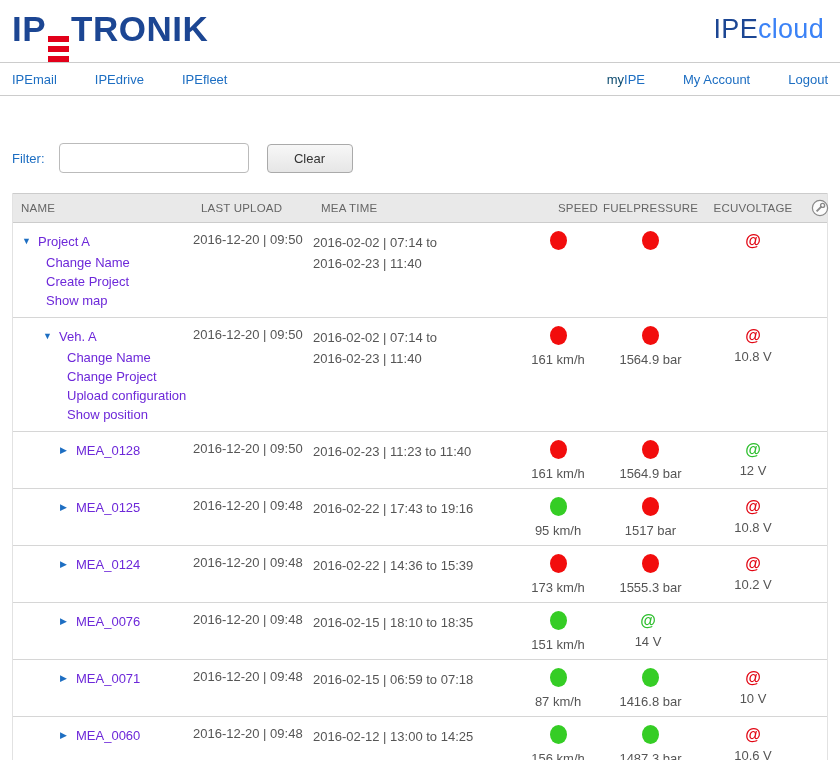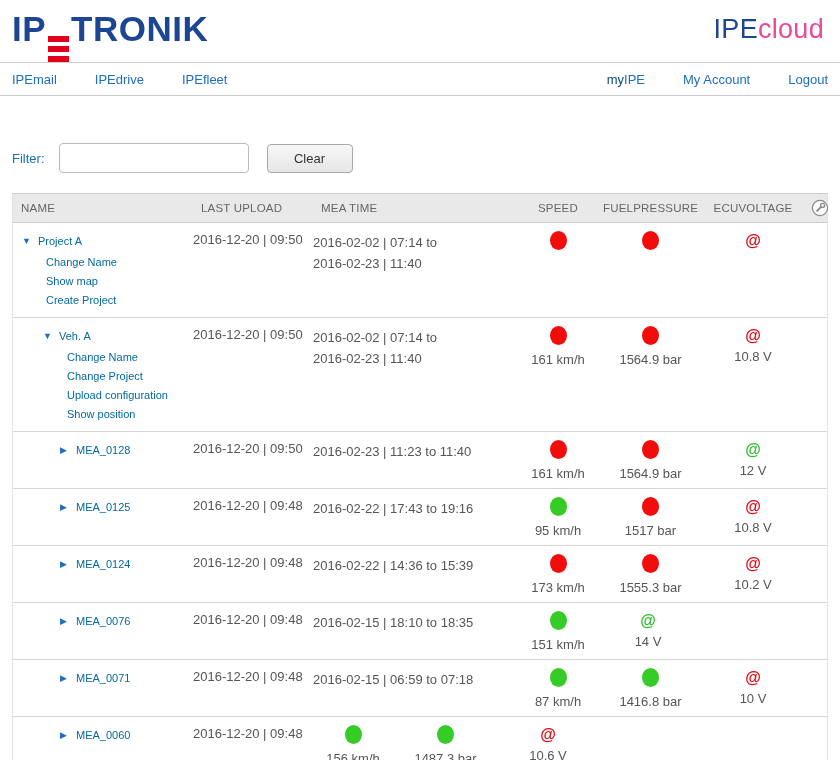--- a/index.html
+++ b/index.html
@@ -7,59 +7,59 @@
   body { font-family:"Liberation Sans", sans-serif; color:#555; }
   .page { position:relative; width:840px; height:760px; overflow:hidden; background:#fff; }
 
   
   .top { display:flex; justify-content:space-between; align-items:flex-start; padding:8px 16px 0 12px; height:62px; }
   .logo { font-size:35px; font-weight:bold; color:#1c4693; letter-spacing:0.5px; line-height:1.2; }
   .logo-e { display:inline-flex; flex-direction:column; justify-content:space-between; width:21px; height:26px; vertical-align:-1px; margin:0 2px; }
   .logo-e i { display:block; height:6px; background:#e2001a; }
   .product { font-size:27px; margin-top:6px; letter-spacing:0.3px; }
   .product .blu { color:#1c4693; }
-  .product .red { color:#ec4899;text-align:right; }
+  .product .red { color:#3b82f6;text-align:right; }
 
   
   .nav { display:flex; justify-content:space-between; align-items:center; height:34px; margin:0; padding:0 12px; border-top:1px solid #ccc; border-bottom:1px solid #ccc; }
   .nav a { color:#1d6ec2; text-decoration:none; font-size:13px; }
   .nav .grp { display:flex; gap:38px; }
   .nav .red { color:#0c4a6e; }
 
   
   .filter { display:flex; align-items:center; margin:47px 12px 20px 12px; }
   .filter label { color:#1d6ec2; font-size:13px; margin-right:14px; }
   .filter input { width:190px; height:30px; border:1px solid #bbb; border-radius:4px; font-size:13px; padding:0 8px; color:#333; outline:none; }
   .filter button { margin-left:18px; width:86px; height:29px; border:1px solid #aaa; border-radius:4px; background:linear-gradient(#f7f7f7,#e6e6e6); font-size:13px; color:#333; font-family:"Liberation Sans",sans-serif; }
 
   
   .table { margin:0 12px; width:816px; border-left:1px solid #e2e2e2; border-right:1px solid #e2e2e2; }
   .thead { display:flex; align-items:center; height:30px; background:#e9e9e9; border-top:1px solid #ccc; border-bottom:1px solid #ccc; font-size:11.5px; color:#666; letter-spacing:0.2px; }
   .thead > div { padding-left:8px; }
   .w-name { width:180px; flex:none; }
   .w-upload { width:120px; flex:none; }
   .w-mea { width:205px; flex:none; }
-  .w-speed { width:80px; flex:none; text-align:center; }
+  .w-speed { width:80px; flex:none; text-align:right; }
   .w-fuel { width:105px; flex:none; text-align:center; }
   .w-ecu { width:100px; flex:none; text-align:center; }
   .w-gear { width:26px; flex:none; text-align:center; }
   .thead .w-speed, .thead .w-fuel, .thead .w-ecu { padding-left:0; }
   .gear-btn { display:inline-block; width:18px; height:18px; vertical-align:middle; cursor:pointer; }
 
   .trow { display:flex; align-items:flex-start; border-bottom:1px solid #d6d6d6; padding:8px 0 7px 0; background:#fff; font-size:13px; }
   .c-name { width:180px; flex:none; }
   .c-upload { width:120px; flex:none; color:#555; padding-top:1px; }
   .c-mea { width:205px; flex:none; color:#555; padding-top:1px; line-height:21px; }
   .c-status { flex:none; text-align:center; }
   .c-speed { width:80px; } .c-fuel { width:105px; } .c-ecu { width:100px; }
   .c-gear { width:26px; flex:none; }
 
   .name-line { display:flex; align-items:center; height:20px; }
   .tri { color:#1d6ec2; font-size:9px; width:16px; text-align:left; cursor:pointer; flex:none; }
-  .name-link, .action-link { color:#0369a1; text-decoration:none; font-size:11px; cursor:pointer; display:block; }
+  .name-link, .action-link { color:#6d28d9; text-decoration:none; font-size:13px; cursor:pointer; display:block; }
   .action-link { line-height:19px; }
   .lvl0 .c-name { padding-left:9px; }
   .lvl1 .c-name { padding-left:30px; }
   .lvl2 .c-name { padding-left:47px; }
   .actions { margin-left:24px; margin-top:2px; }
 
   .dot { display:inline-block; width:17px; height:19px; border-radius:50%; }
   .dot.red { background:var(--dot-red); }
   .dot.green { background:var(--dot-green); }
   .at { font-size:16px; font-weight:bold; line-height:19px; display:inline-block; }
@@ -122,22 +122,22 @@
     </div>
     <div id="rows">
   <div class="trow lvl0">
     <div class="c-name">
       <div class="name-line">
         <span class="tri">▼</span>
         <a class="name-link nm">Project A</a>
       </div>
       <div class="actions">
               <a class="action-link">Change Name</a>
+              <a class="action-link">Create Project</a>
               <a class="action-link">Show map</a>
-              <a class="action-link">Create Project</a>
             </div>
     </div>
     <div class="c-upload">2016-12-20 | 09:50</div>
     <div class="c-mea">
             <div>2016-02-02 | 07:14 to</div>
             <div>2016-02-23 | 11:40</div>
           </div>
     <div class="c-status c-speed">
       <span class="dot red"></span>
       <span class="sval"></span>
@@ -319,20 +319,23 @@
 
   <div class="trow lvl2 min-mea">
     <div class="c-name">
       <div class="name-line">
         <span class="tri">▶</span>
         <a class="name-link nm">MEA_0060</a>
       </div>
       <div class="actions"></div>
     </div>
     <div class="c-upload">2016-12-20 | 09:48</div>
+    <div class="c-mea">
+            <div>2016-02-12 | 13:00 to 14:25</div>
+          </div>
     <div class="c-status c-speed">
       <span class="dot green"></span>
       <span class="sval">156 km/h</span>
     </div>
     <div class="c-status c-fuel">
       <span class="dot green"></span>
       <span class="sval">1487.3 bar</span>
     </div>
     <div class="c-status c-ecu">
       <span class="at red">@</span>

